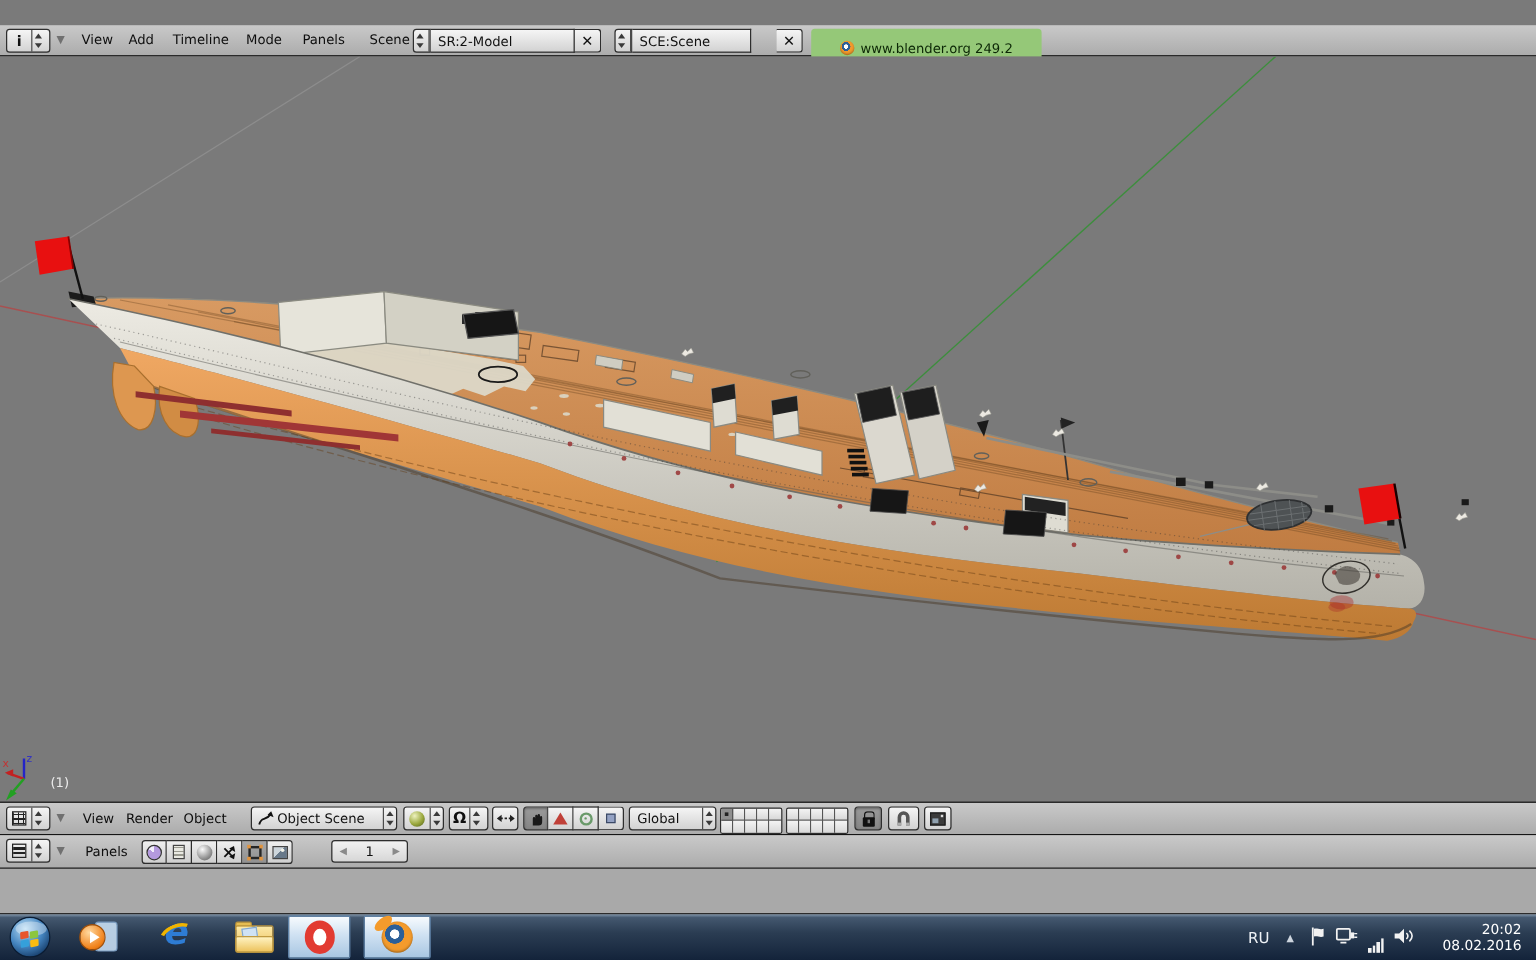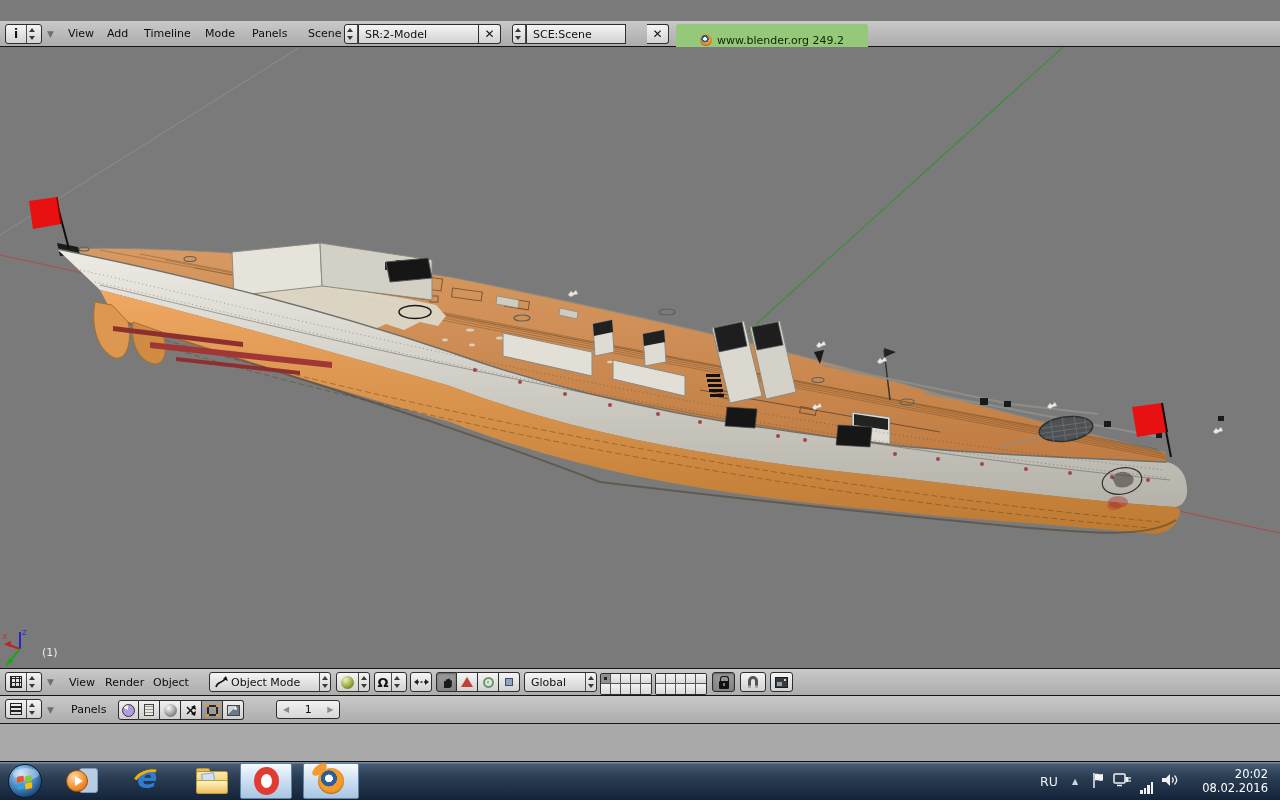--- a/index.html
+++ b/index.html
@@ -380,21 +380,21 @@
     <span class="collapse" style="left:47px">▼</span>
     <span class="menuitem" style="left:64px">View</span>
     <span class="menuitem" style="left:100px">Render</span>
     <span class="menuitem" style="left:148px">Object</span>
 
     <div class="bbtn" style="left:209px;width:122px">
       <svg width="15" height="14" style="margin:0 2px 0 4px">
         <path d="M2,12 C4,5 7,10 12,3" fill="none" stroke="#111" stroke-width="1.6"></path>
         <polygon points="12,1 14,6 9,4" fill="#111"></polygon>
       </svg>
-      <span style="flex:1">Object Mode</span>
+      <span style="flex:1">Object Scene</span>
       <span class="stepper"></span>
     </div>
 
     <div class="bbtn" style="left:336px;width:34px">
       <span class="sphere-olive"></span>
       <span class="stepper"></span>
     </div>
 
     <div class="bbtn" style="left:374px;width:33px">
       <span style="width:16px;text-align:center;font-size:13px;font-weight:bold">Ω</span>

